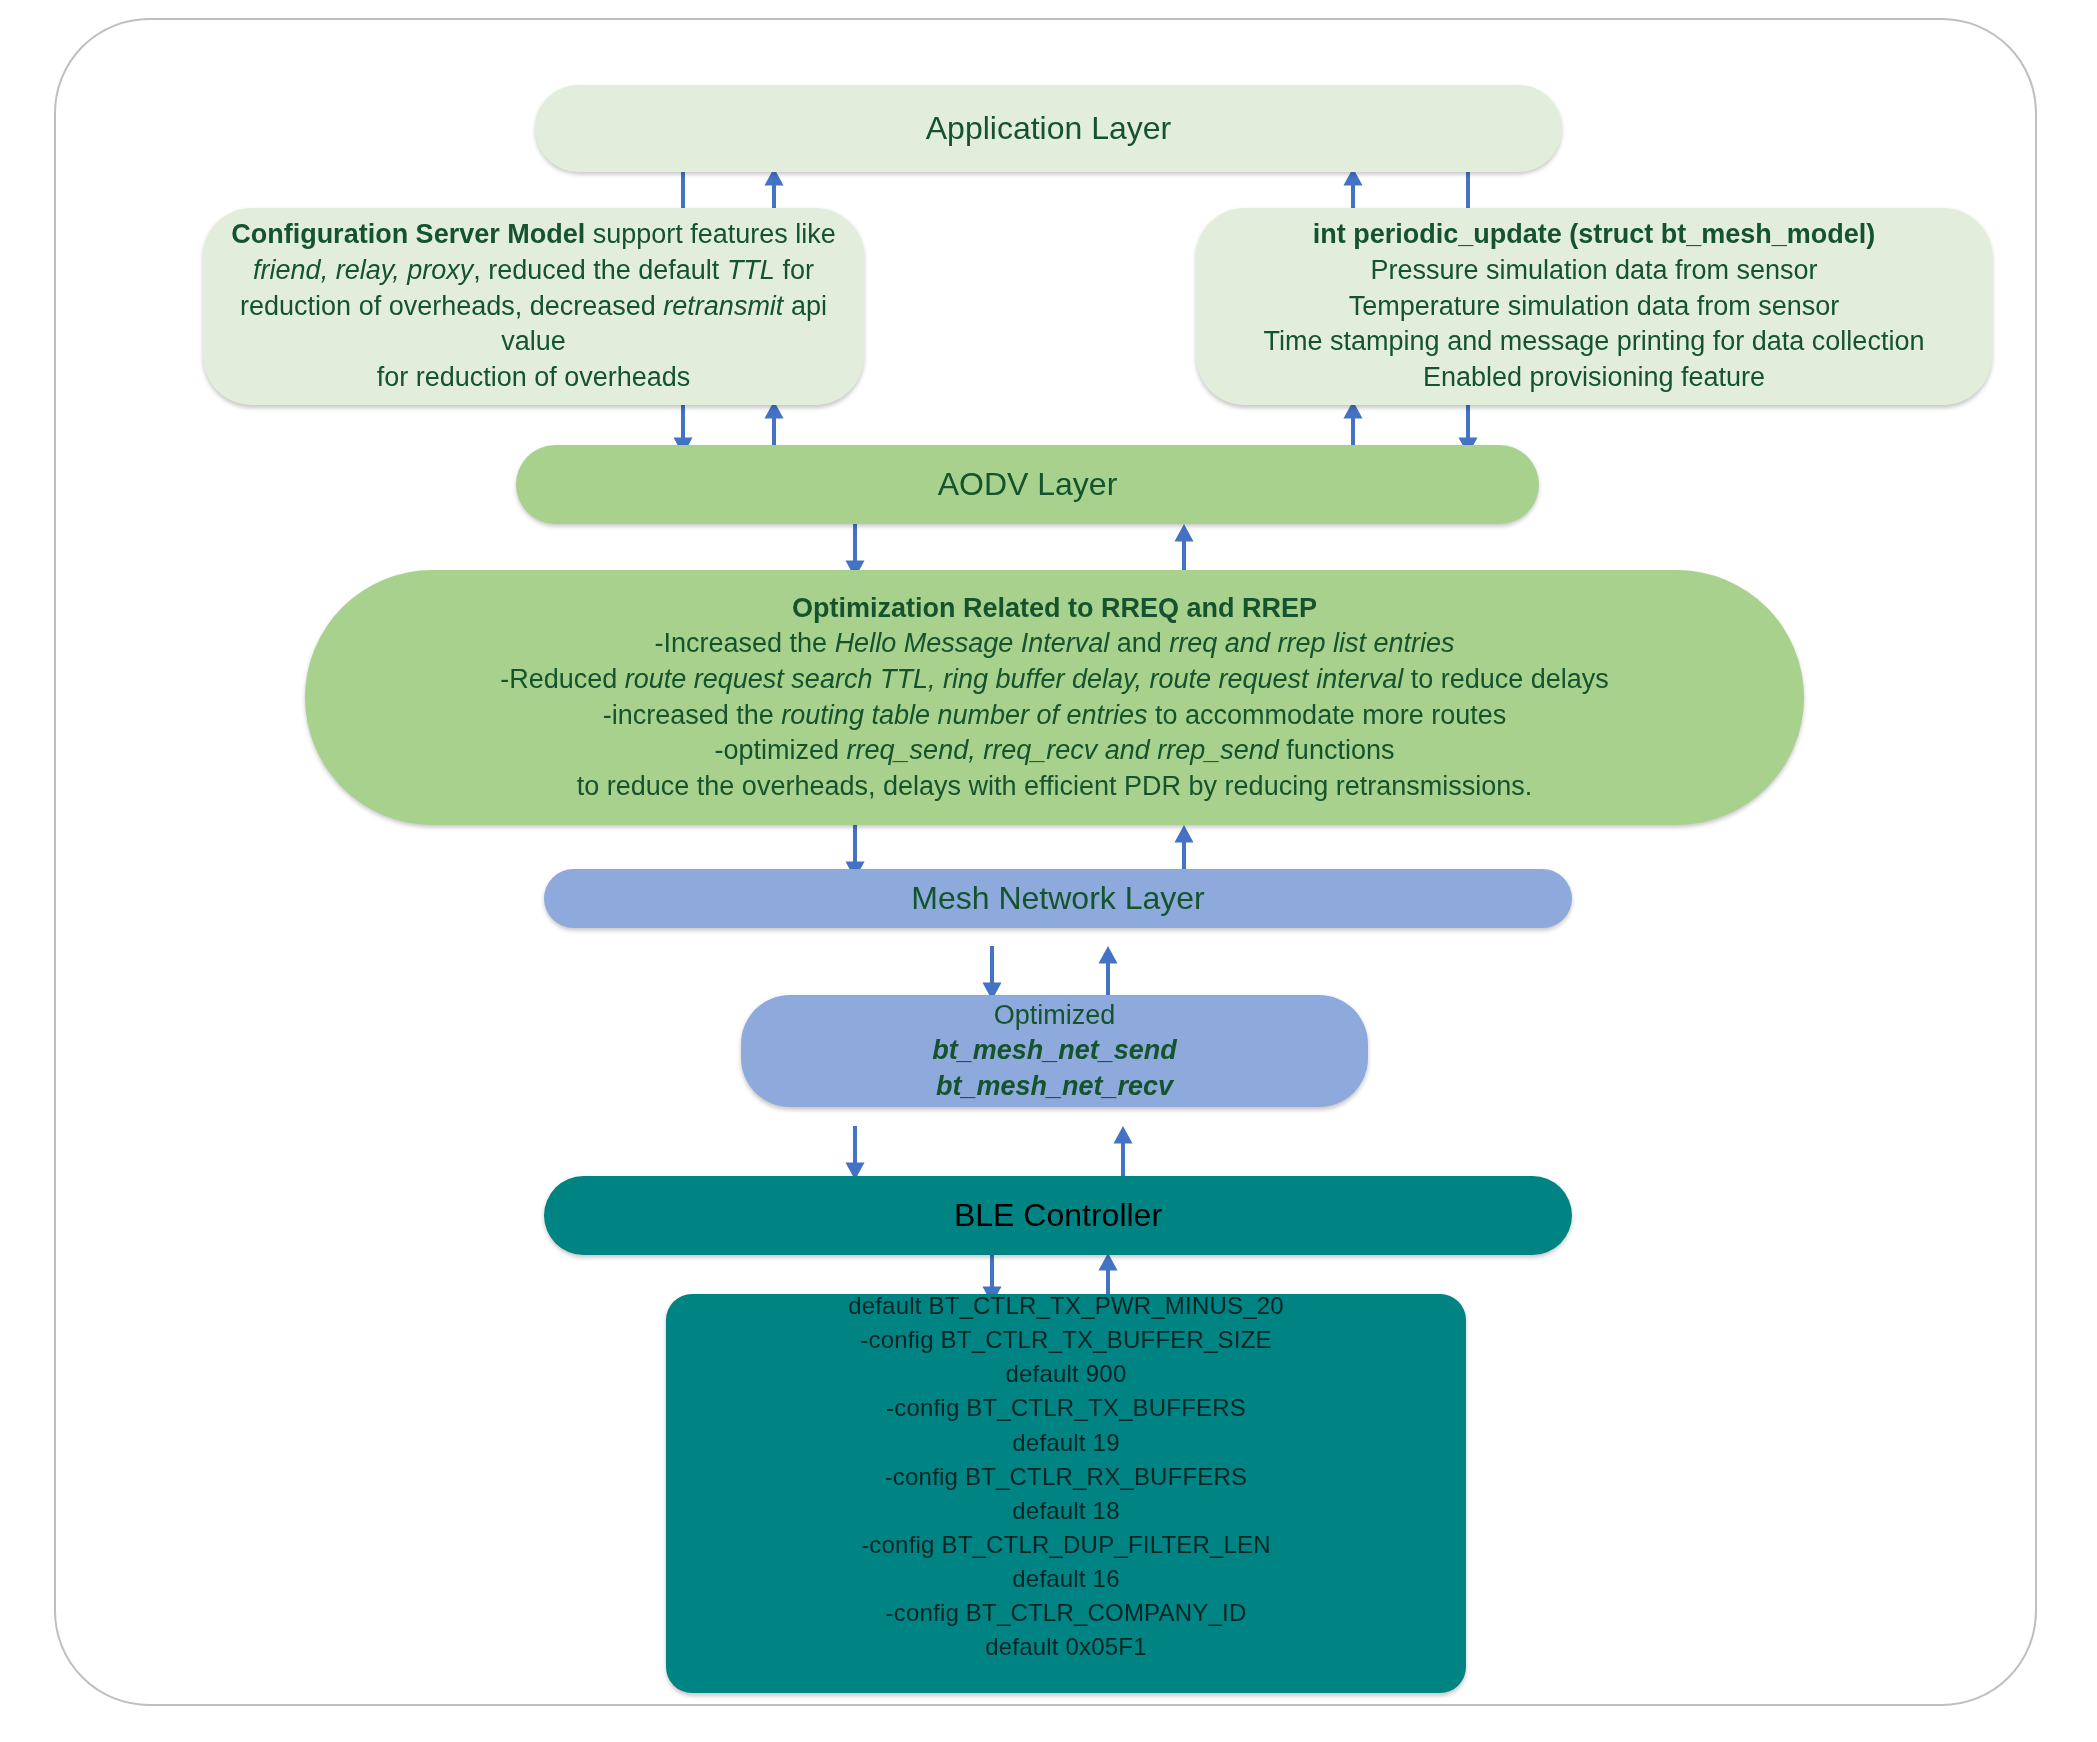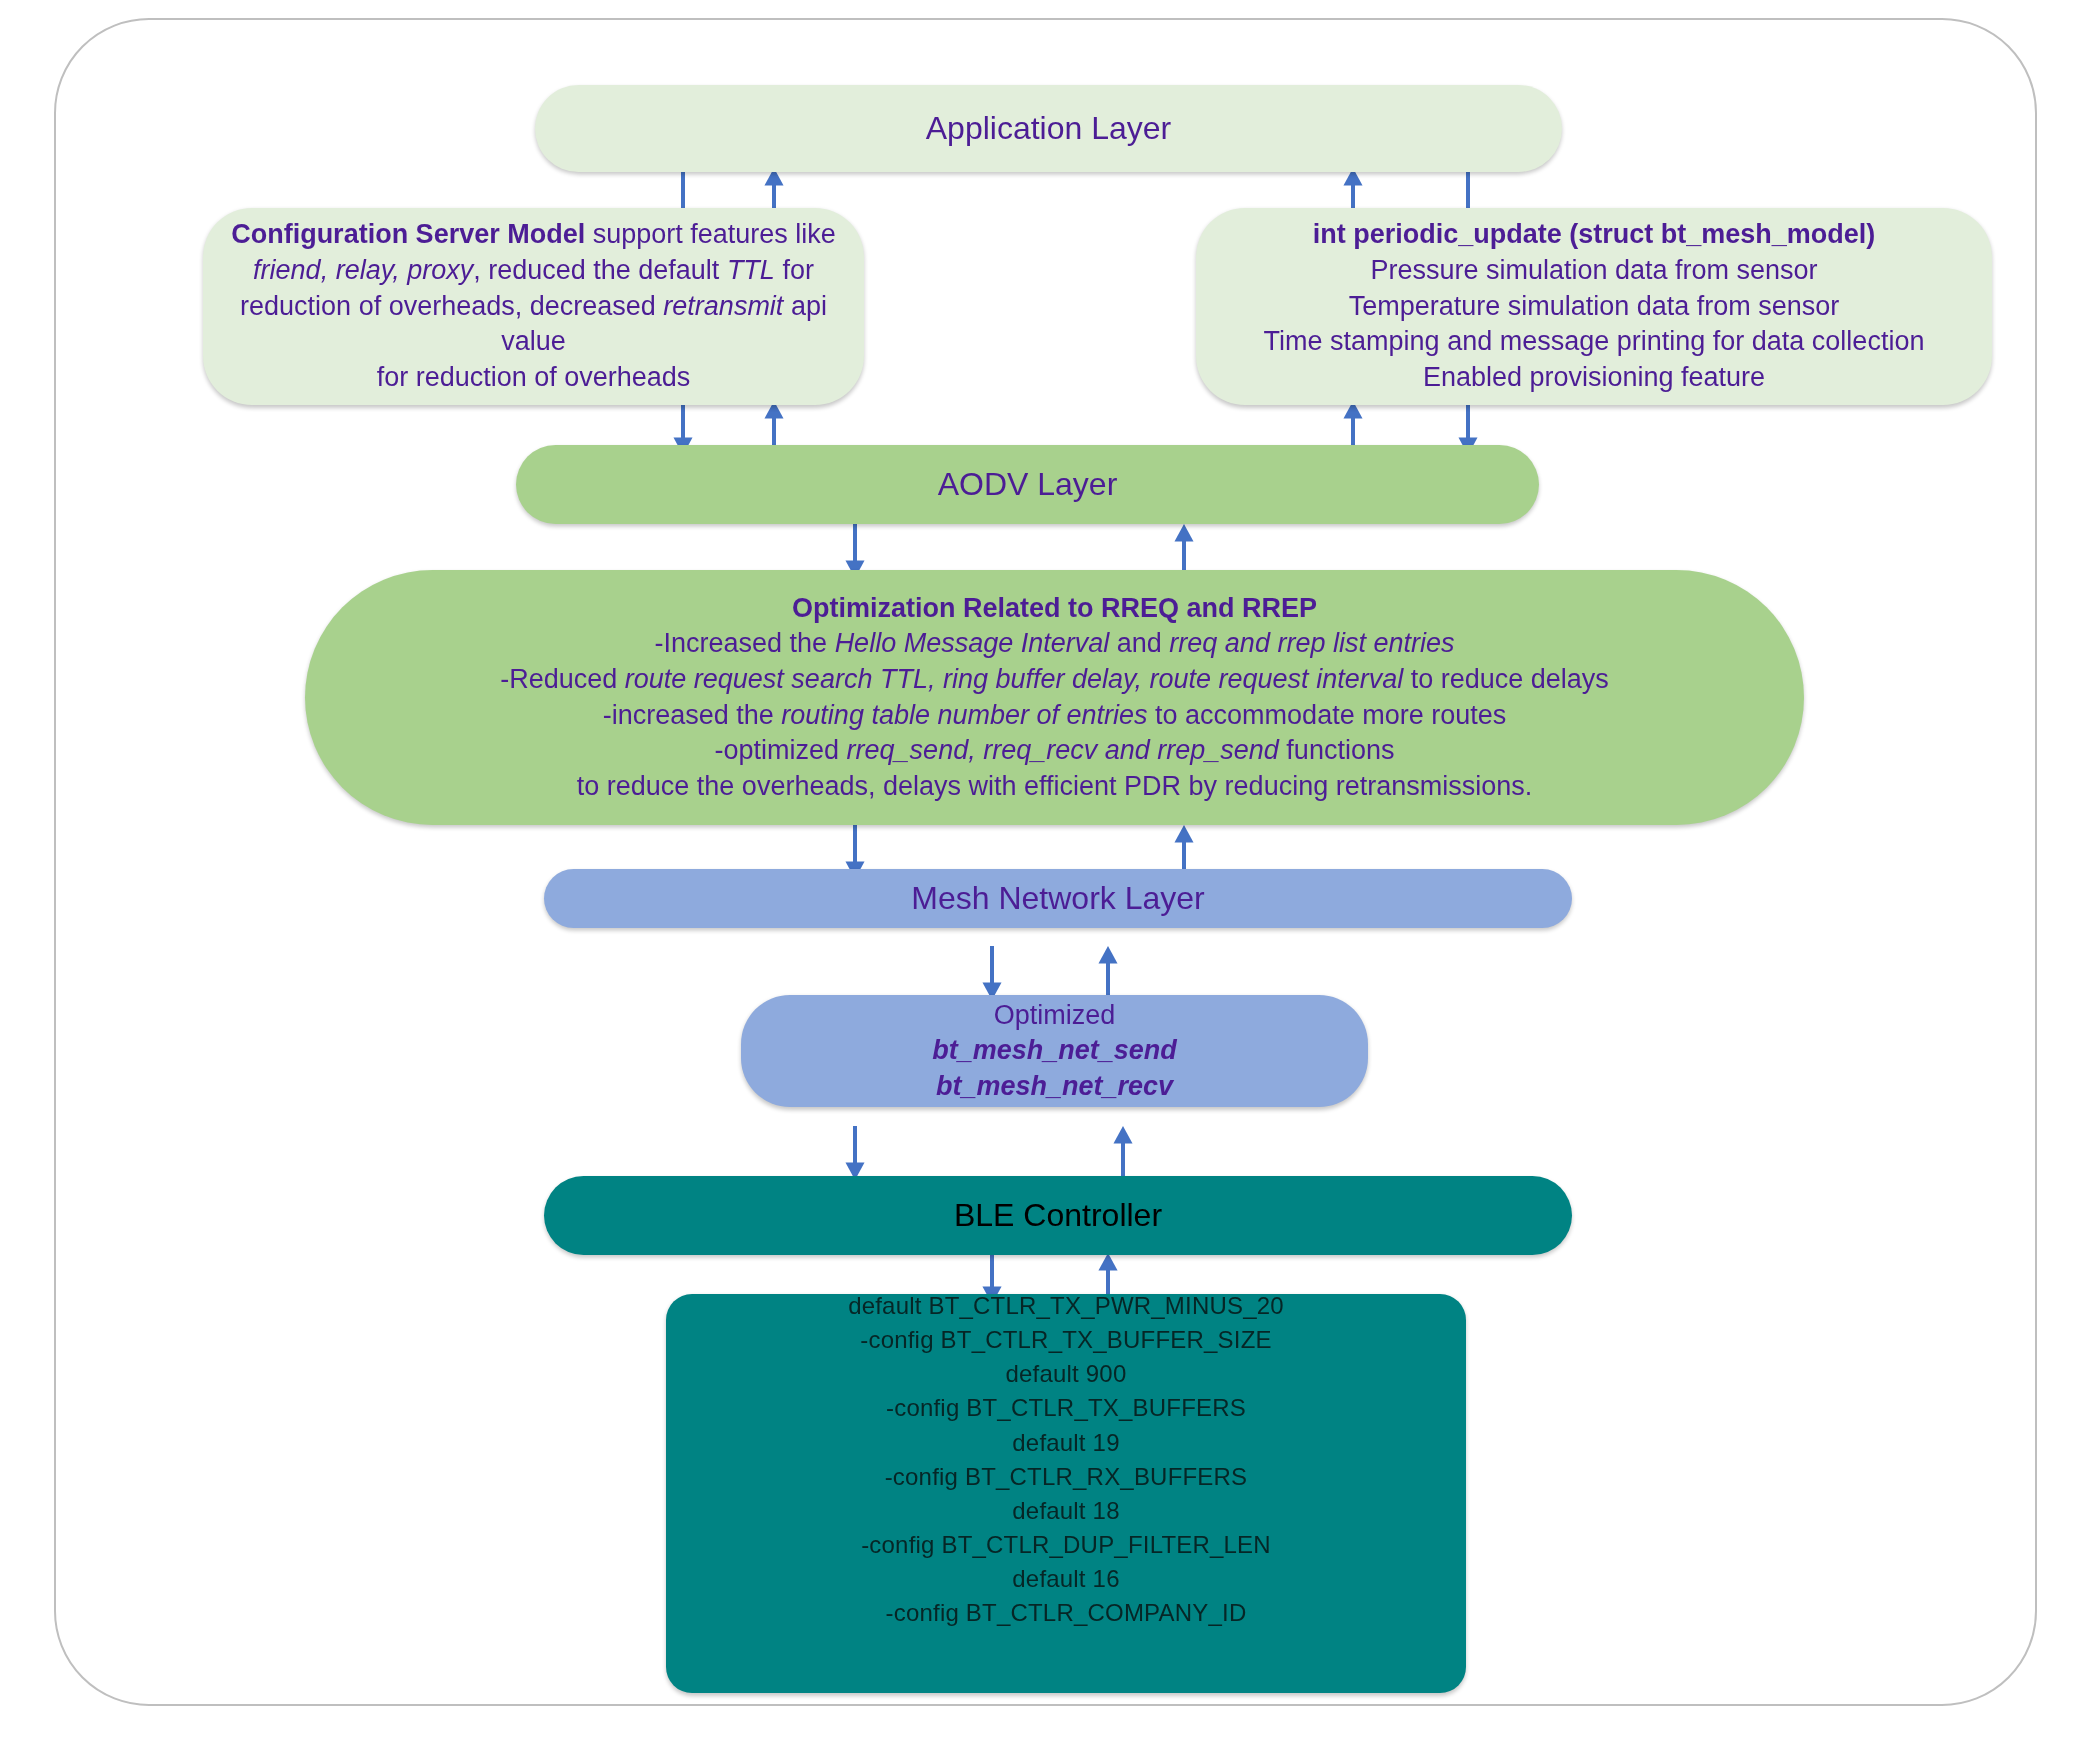--- a/index.html
+++ b/index.html
@@ -31,21 +31,21 @@
   }
 
   .node {
     position: absolute;
     box-sizing: border-box;
     display: flex;
     flex-direction: column;
     align-items: center;
     justify-content: center;
     text-align: center;
-    color: #4c1d95;
+    color: #14532d;
     line-height: 1.32;
     padding: 8px 20.6px;
     box-shadow: 0 2.4px 4px rgba(0,0,0,0.22);
   }
   .pill { border-radius: 7932px; }
   .rounded { border-radius: 49px; }
 
   .c-lightgreen { background: #e2eedb; }
   .c-green      { background: #a8d18d; }
   .c-blue       { background: #8eaadd; }
@@ -274,17 +274,18 @@
       <span class="ln">default BT_CTLR_TX_PWR_MINUS_20</span>
       <span class="ln">-config BT_CTLR_TX_BUFFER_SIZE</span>
       <span class="ln">default 900</span>
       <span class="ln">-config BT_CTLR_TX_BUFFERS</span>
       <span class="ln">default 19</span>
       <span class="ln">-config BT_CTLR_RX_BUFFERS</span>
       <span class="ln">default 18</span>
       <span class="ln">-config BT_CTLR_DUP_FILTER_LEN</span>
       <span class="ln">default 16</span>
       <span class="ln">-config BT_CTLR_COMPANY_ID</span>
+      <span class="ln">default 0x05F1</span>
     </div>
   </div>
 
 </div>
 
 
 </body></html>

